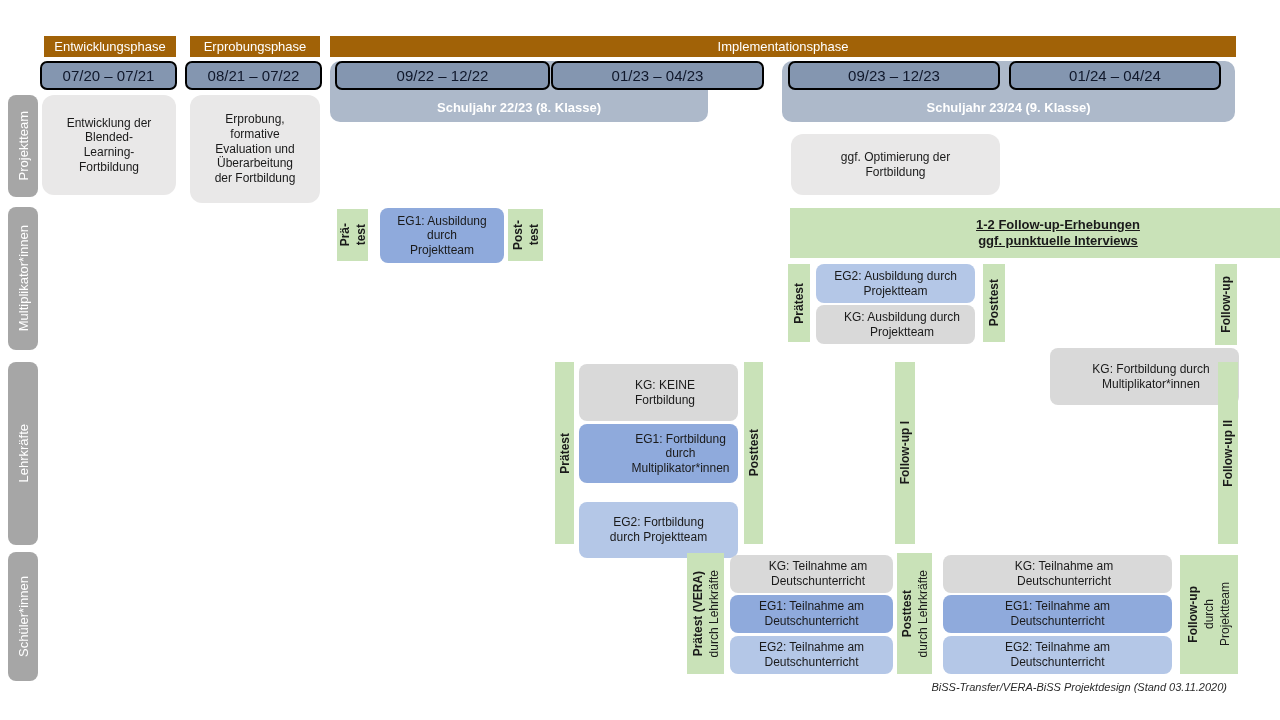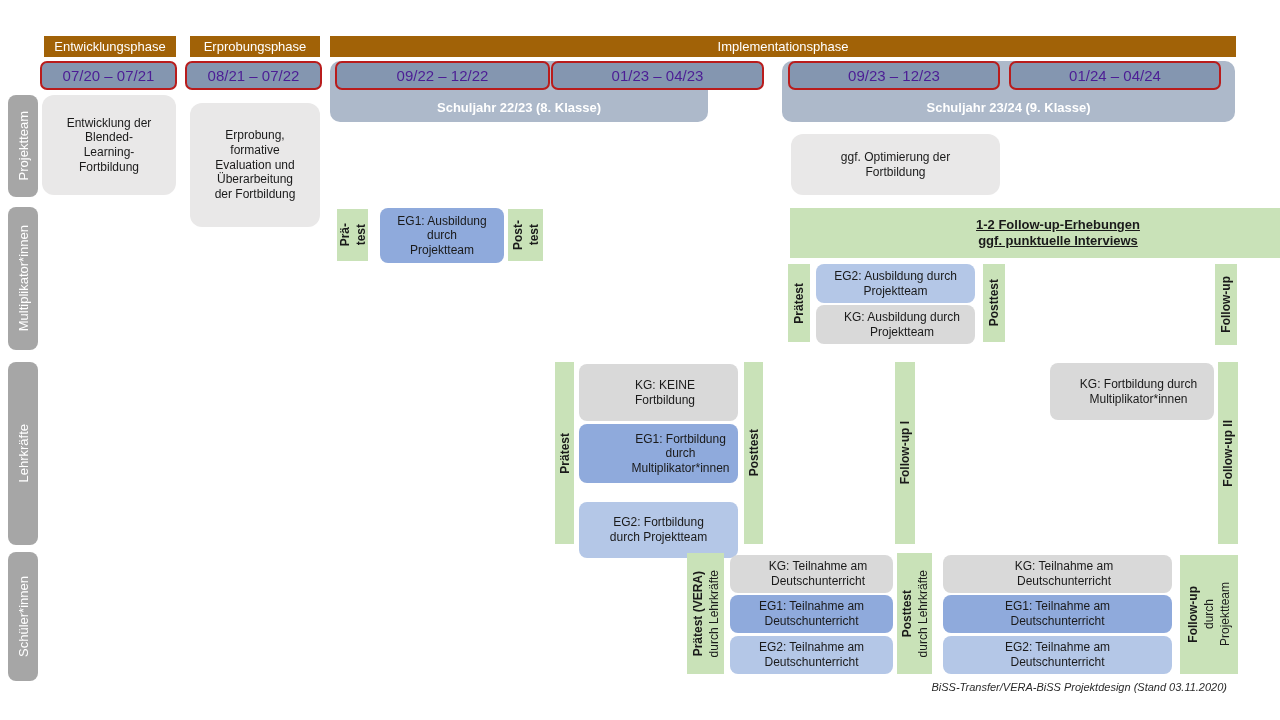--- a/index.html
+++ b/index.html
@@ -9,21 +9,21 @@
   }
   .abs{position:absolute;box-sizing:border-box;}
   .ctr{display:flex;align-items:center;justify-content:center;text-align:center;}
   .pre{white-space:pre-line;line-height:1.22;}
   .b{font-weight:bold;}
 
   
   .hdr{background:#a16207;color:#fff;font-size:13px;}
 
   
-  .date{background:#8496b0;color:#4c1d95;font-size:15px;border-radius:7px;border:2px solid #b91c1c;height:29px;}
+  .date{background:#8496b0;color:#0f172a;font-size:15px;border-radius:7px;border:2px solid #000000;height:29px;}
 
   
   .syc{background:#adb9ca;border-radius:10px;}
   .sylabel{color:#fff;font-weight:bold;font-size:13px;}
 
   
   .side{background:#a6a6a6;border-radius:8px;color:#fff;font-size:13px;}
 
   
   .box{font-size:12px;line-height:1.22;}
@@ -75,21 +75,21 @@
     <span class="vtext big">Lehrkräfte</span>
   </div>
   <div class="abs side vwrap" style="left:8px;top:552px;width:30px;height:129px;">
     <span class="vtext big">Schüler*innen</span>
   </div>
 
   <div class="abs ctr box lgray pre" style="left:42px;top:95px;width:134px;height:100px;">Entwicklung der
 Blended-
 Learning-
 Fortbildung</div>
-  <div class="abs ctr box lgray pre" style="left:190px;top:95px;width:130px;height:124px;margin-top:8px;">Erprobung,
+  <div class="abs ctr box lgray pre" style="left:190px;top:95px;width:130px;height:108px;">Erprobung,
 formative
 Evaluation und
 Überarbeitung
 der Fortbildung</div>
   <div class="abs ctr box lgray pre" style="left:791px;top:134px;width:209px;height:61px;">ggf. Optimierung der
 Fortbildung</div>
 
   <div class="abs green vwrap" style="left:337px;top:209px;width:31px;height:52px;">
     <span class="vtext b">Prä-</span>
     <span class="vtext b">test</span>
@@ -128,21 +128,21 @@
 durch
 Multiplikator*innen</div>
   <div class="abs ctr box blight pre" style="left:579px;top:486px;width:159px;height:56px;margin-top:16px;">EG2: Fortbildung
 durch Projektteam</div>
   <div class="abs green vwrap" style="left:744px;top:362px;width:19px;height:182px;">
     <span class="vtext b">Posttest</span>
   </div>
   <div class="abs green vwrap" style="left:895px;top:362px;width:20px;height:182px;">
     <span class="vtext b">Follow-up I</span>
   </div>
-  <div class="abs ctr box kgray pre" style="left:1050px;top:363px;width:164px;height:57px;">KG: Fortbildung durch
+  <div class="abs ctr box kgray pre" style="left:1050px;top:348px;width:189px;height:57px;">KG: Fortbildung durch
 Multiplikator*innen</div>
   <div class="abs green vwrap" style="left:1218px;top:362px;width:20px;height:182px;">
     <span class="vtext b">Follow-up II</span>
   </div>
 
   <div class="abs green vwrap" style="left:687px;top:553px;width:37px;height:121px;">
     <span class="vtext b">Prätest (VERA)</span>
     <span class="vtext">durch Lehrkräfte</span>
   </div>
   <div class="abs ctr box kgray pre" style="left:730px;top:555px;width:163px;height:38px;">KG: Teilnahme am

